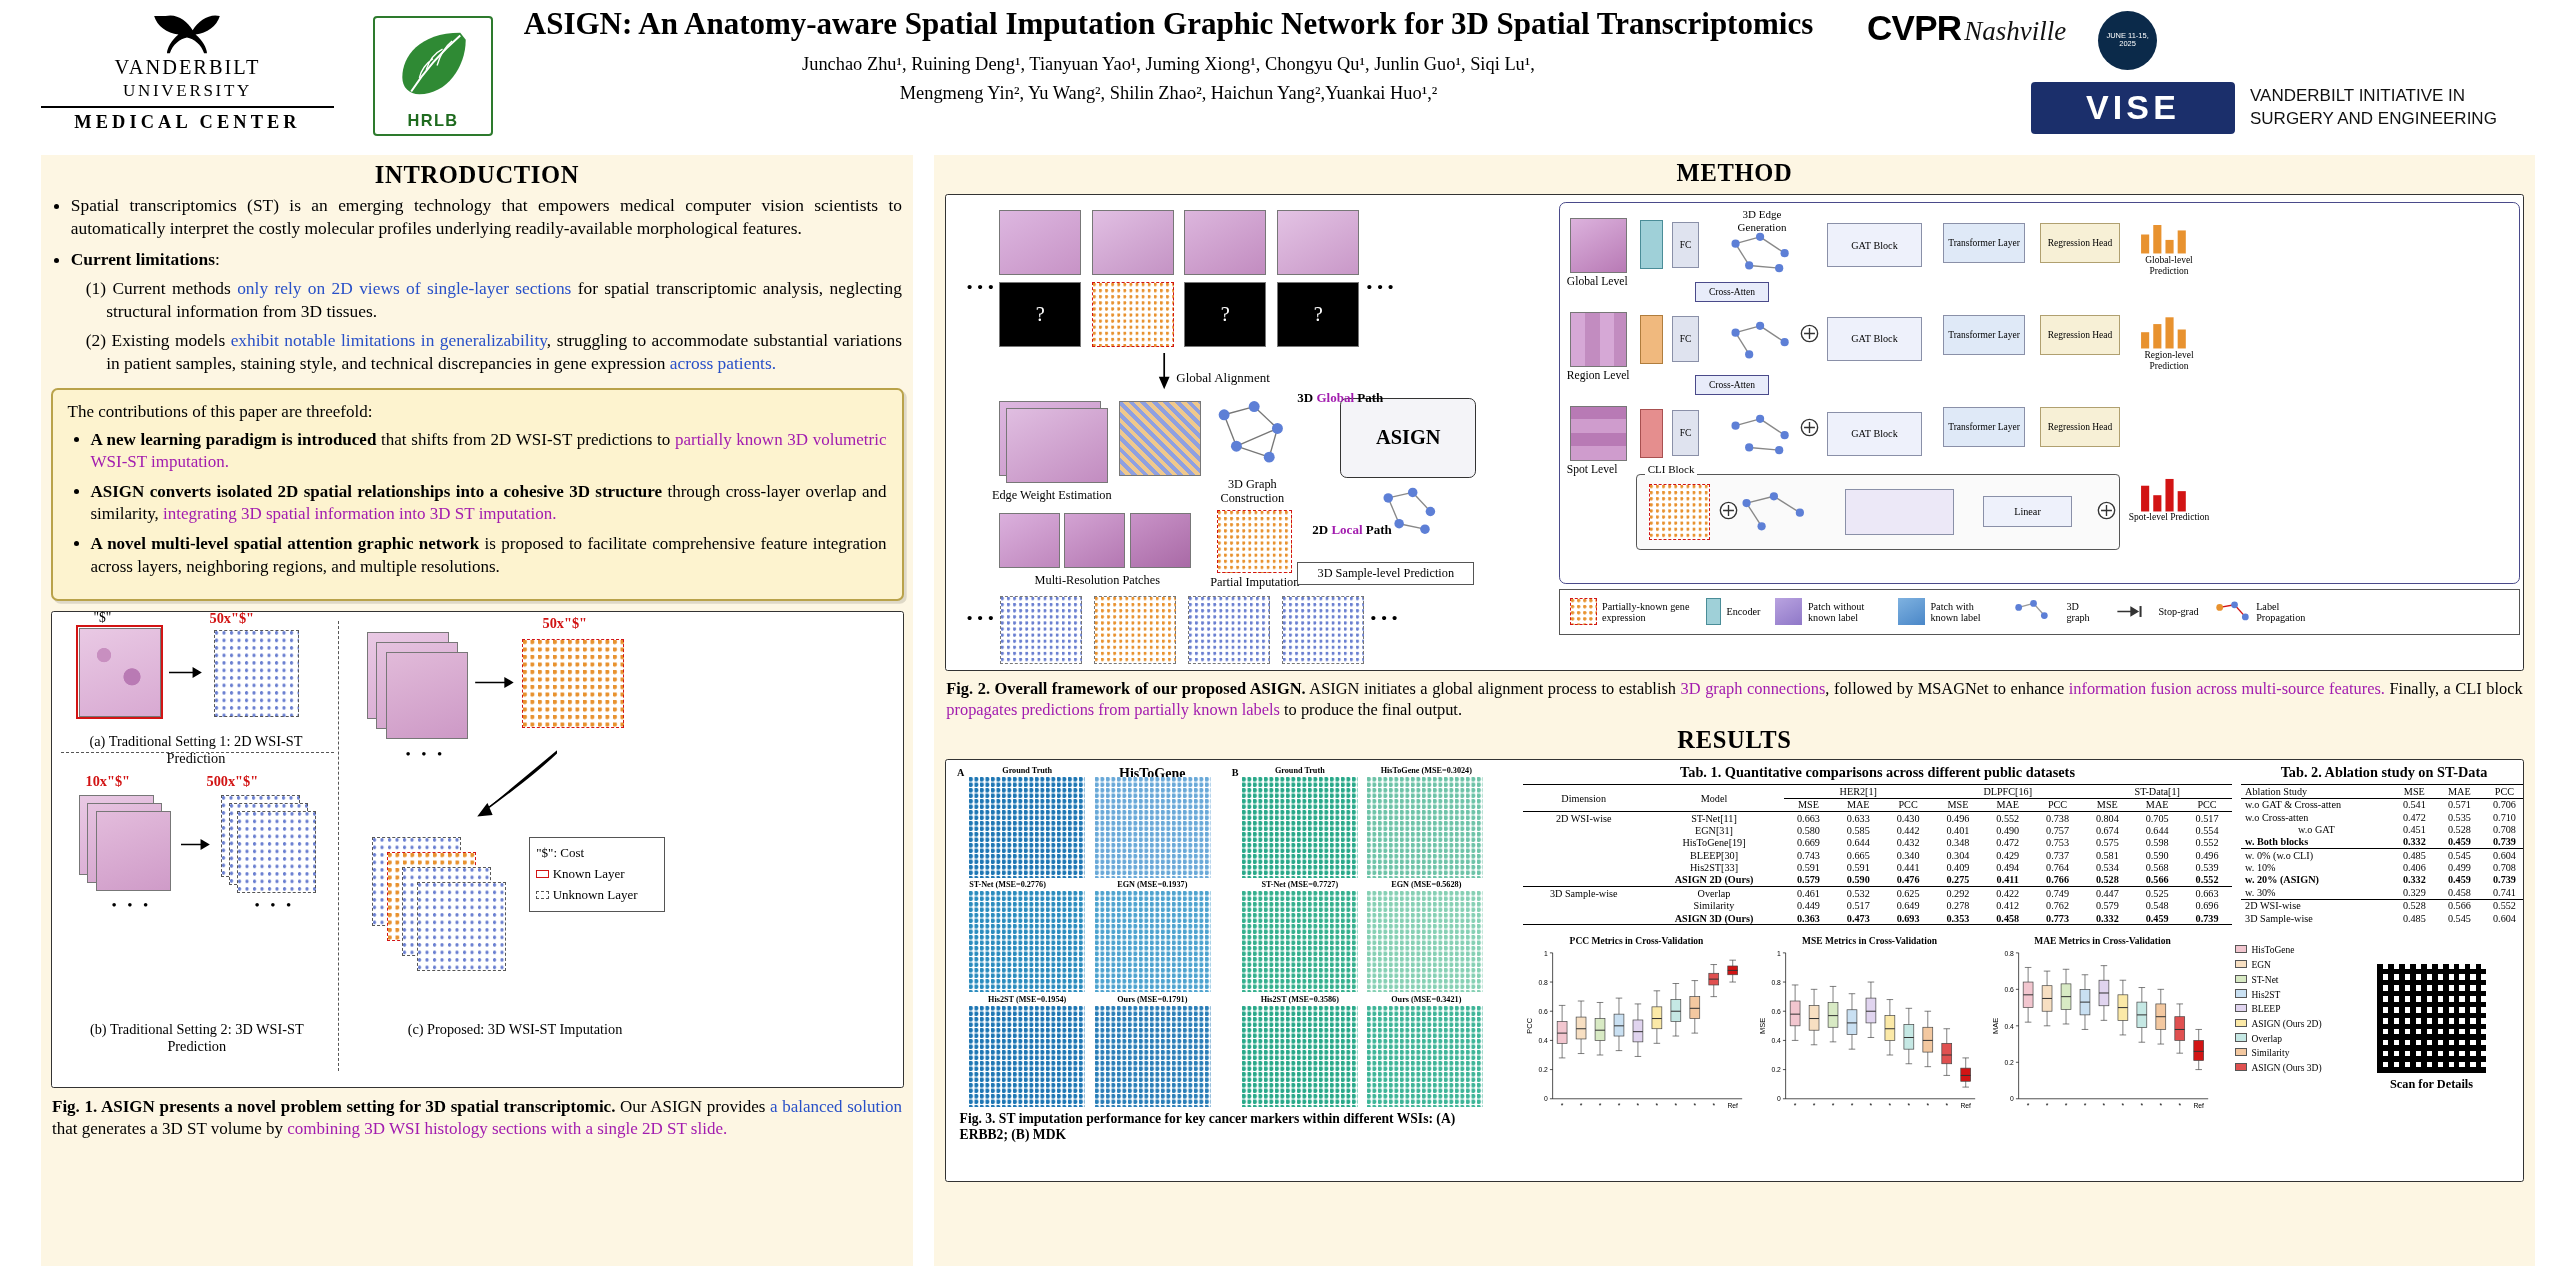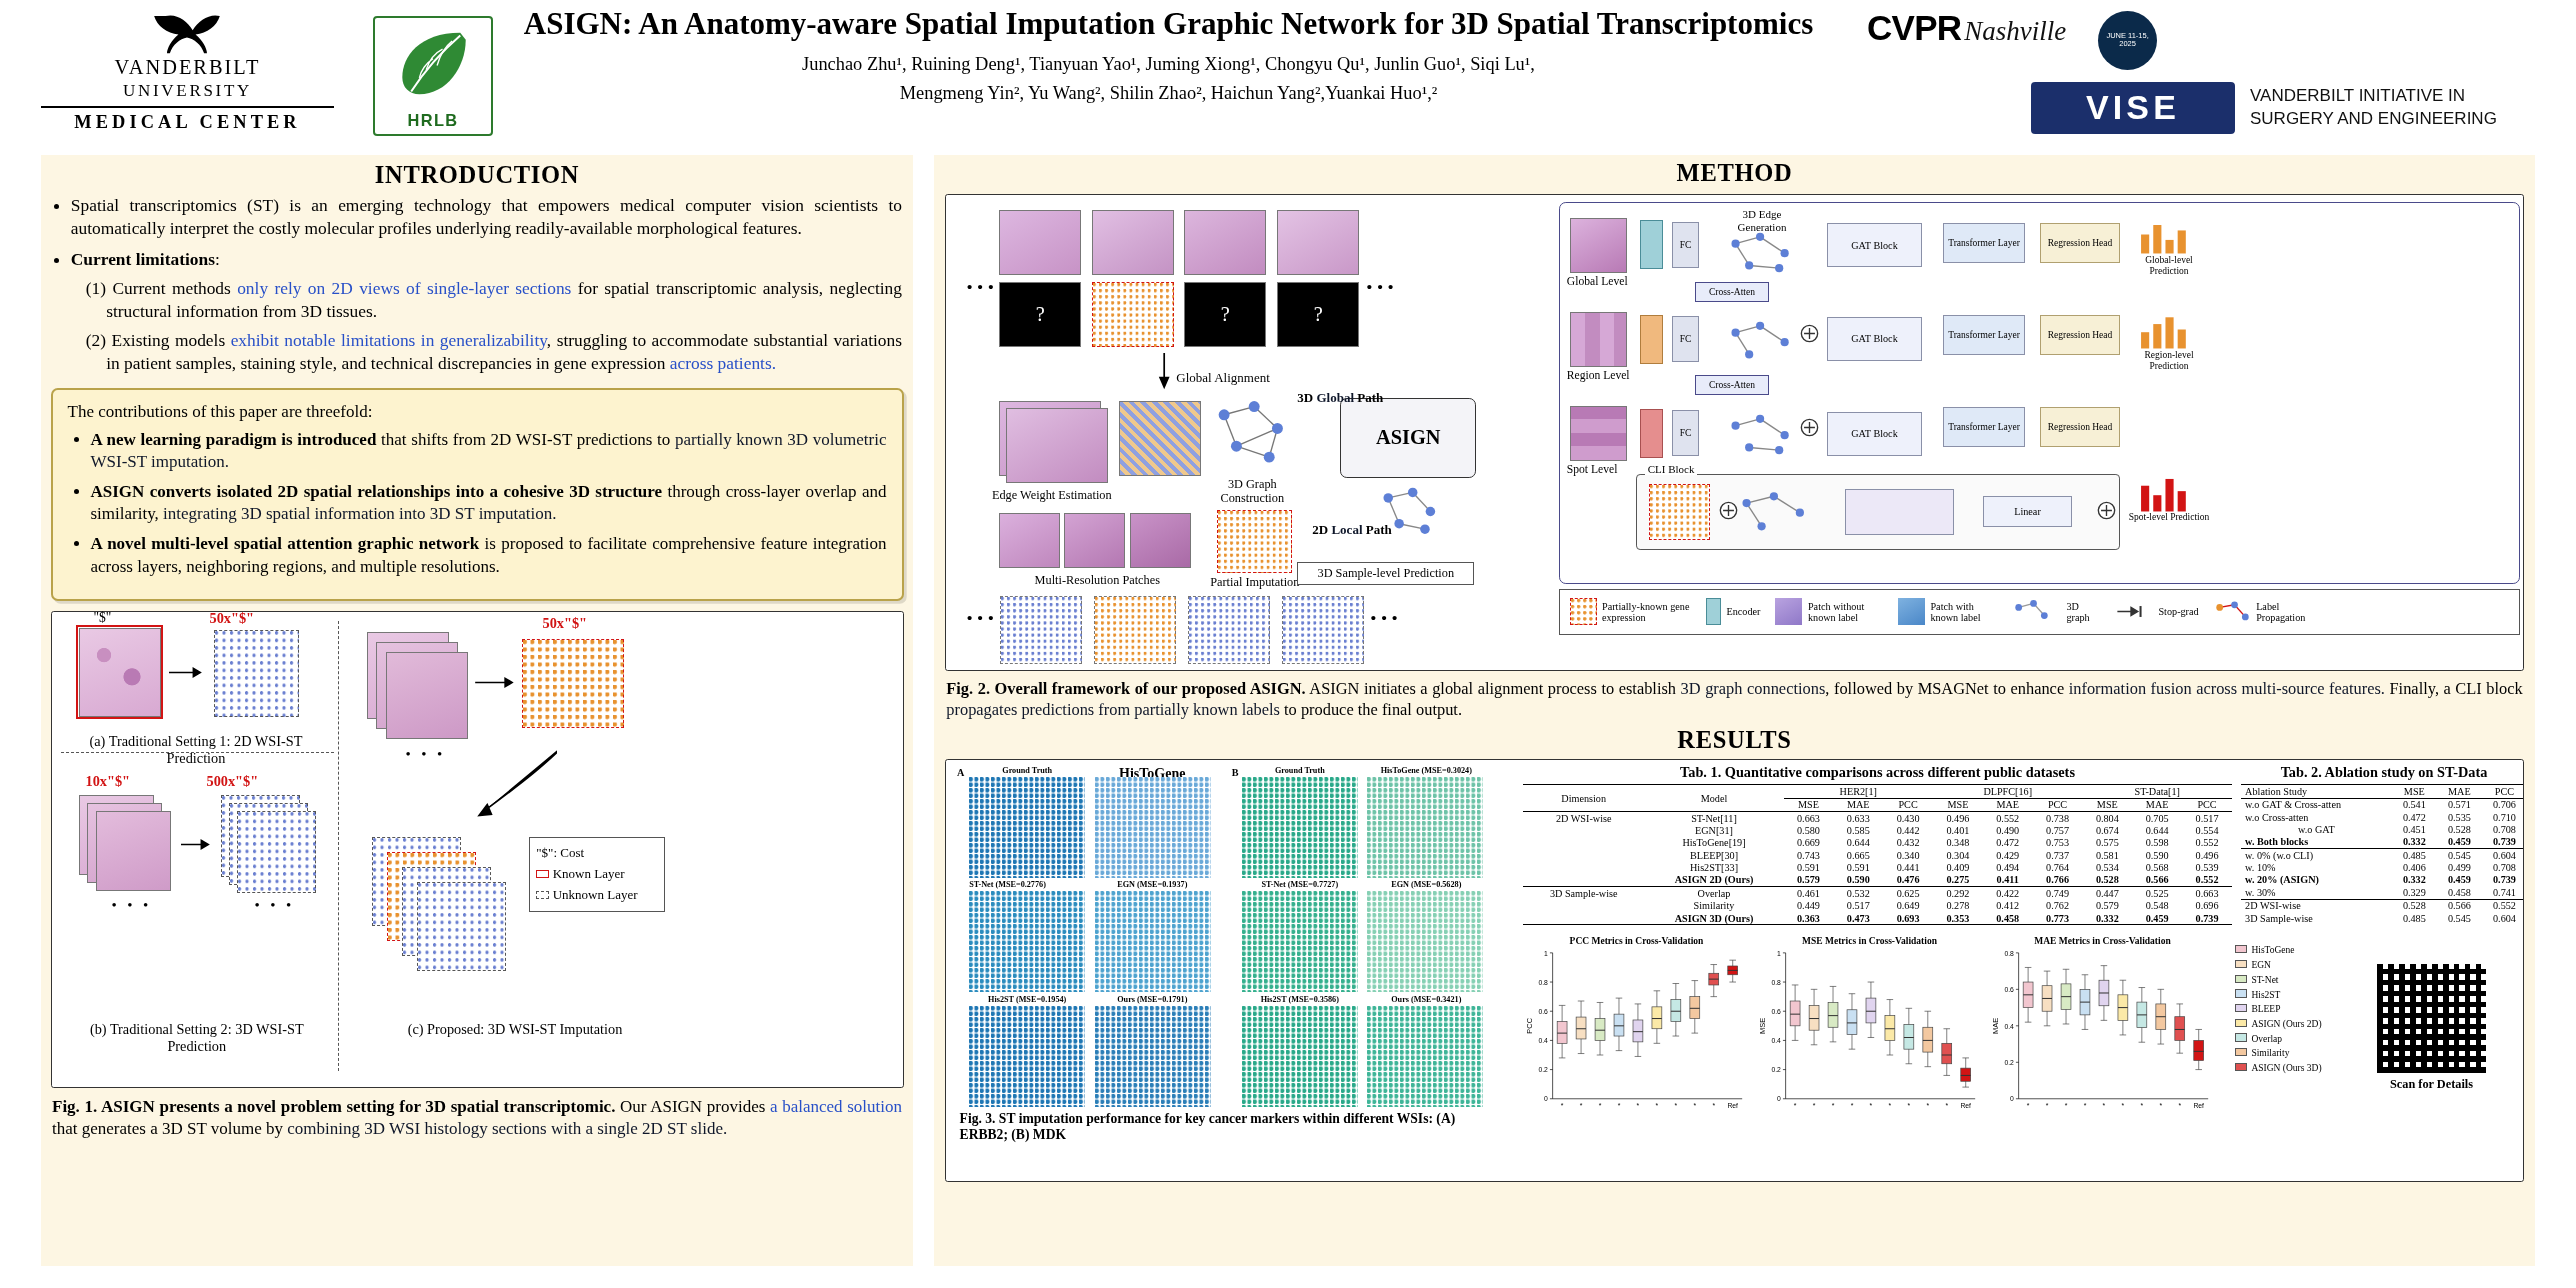--- a/index.html
+++ b/index.html
@@ -44,21 +44,21 @@
   .right-col { position:absolute; left:934px; top:155px; width:1601px; height:1111px; background:#fdf6e3; }
 
   .sec-title { text-align:center; font-size:24.5px; font-weight:700; font-family:"Liberation Serif", serif; letter-spacing:0.7px;}
 
   .intro-body { font-size:17.4px; line-height:1.32; text-align:justify; }
   .intro-body ul { margin:5.5px 0 0 0; padding-left:23px; }
   .intro-body li { margin-bottom:8.2px; }
   .sub { padding-left:15px; margin-top:5.5px; }
   .sub div { margin-bottom:6.8px; text-indent:-20.4px; padding-left:20.4px;}
   .blue { color:#2850c8; }
-  .red  { color:#0f172a; }
+  .red  { color:#a21caf; }
 
   .contrib-box { margin:12.3px 9.5px 0 9.5px; background:#fdf3cf; border:2px solid #b9a24a; border-radius:6.8px; padding:12.3px 15px 13.6px 15px;
                  box-shadow:2.7px 2.7px 0 rgba(0,0,0,0.12); }
   .contrib-box p { margin:0 0 6.8px 0; font-size:17px; }
   .contrib-box ul { margin:0; padding-left:23px;font-family:Liberation Serif, serif; }
   .contrib-box li { font-size:17px; line-height:1.3; margin-bottom:8.2px; text-align:justify; }
 
   .fig1-box { margin:9.5px 9.5px 0 9.5px; background:#fff; border:1.4px solid #333; border-radius:2.7px; height:477px; position:relative; }
   .fig1-cap { margin:8.2px 11px 0 11px; font-size:17px; line-height:1.3; text-align:justify; }
   .fig1-cap b { font-weight:700; }

